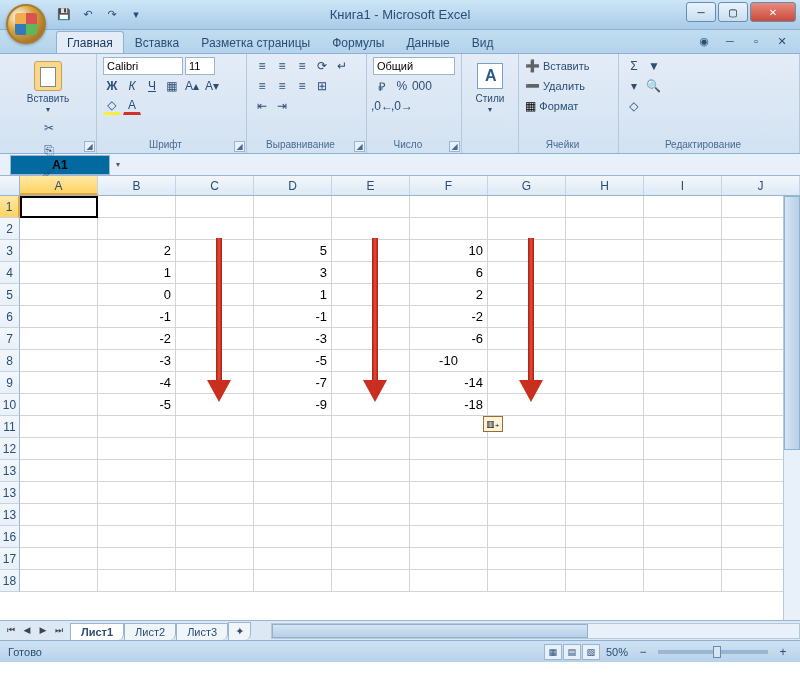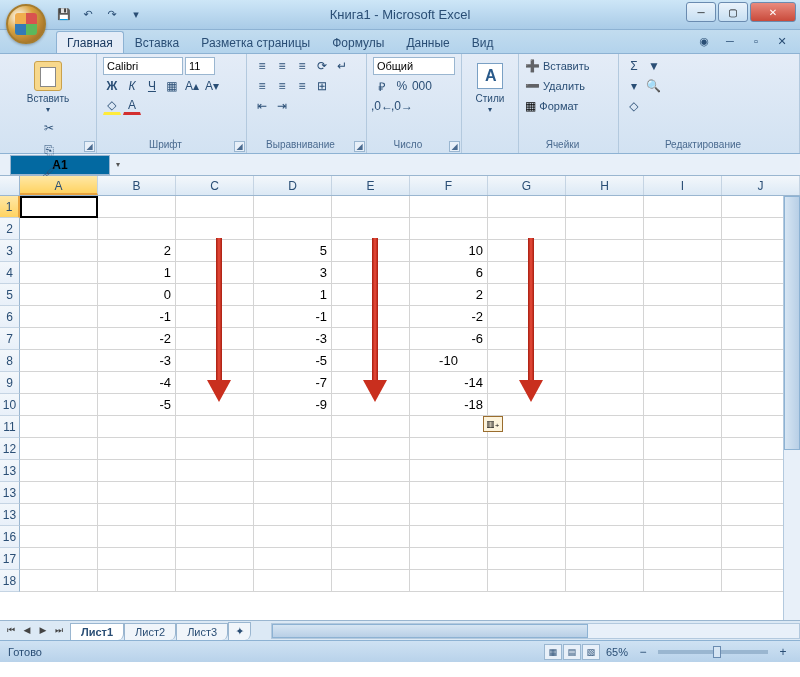--- a/index.html
+++ b/index.html
@@ -569,20 +569,20 @@
 </div>
 
 <div class="status-bar">
   <div>Готово</div>
   <div class="zoom">
     <div class="view-btns">
       <div class="view-btn">▦</div>
       <div class="view-btn">▤</div>
       <div class="view-btn">▧</div>
     </div>
-    <div>65%</div>
+    <div>50%</div>
     <div class="small-btn">−</div>
     <div class="zoom-slider">
         <div class="zoom-thumb"></div>
       </div>
     <div class="small-btn">+</div>
   </div>
 </div>
 
 </body></html>

